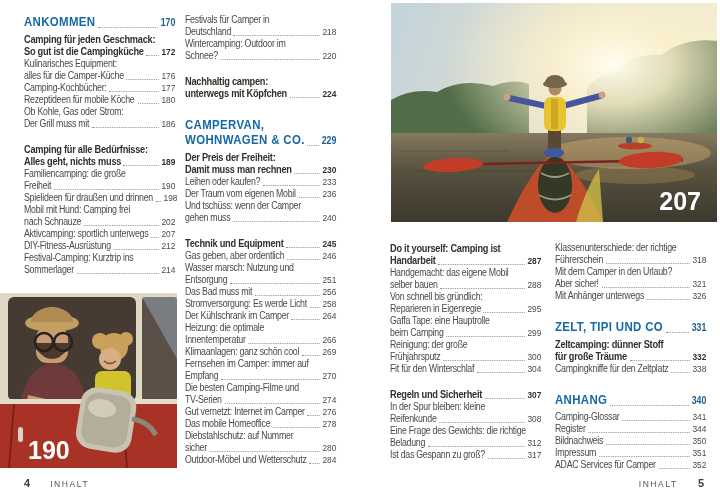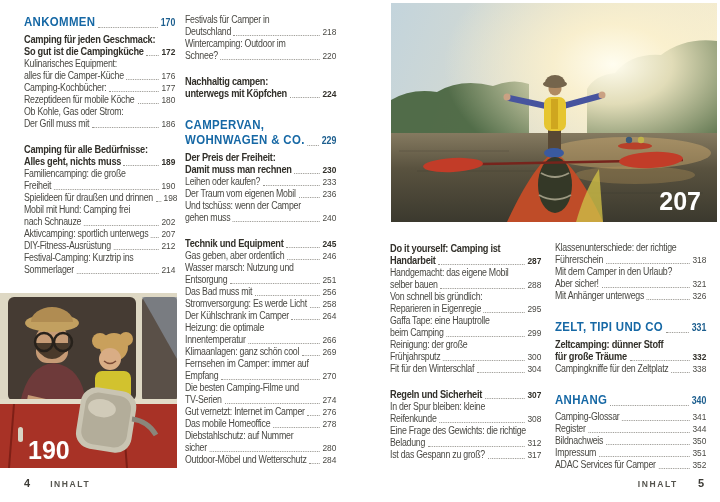--- a/index.html
+++ b/index.html
@@ -38,21 +38,21 @@
     position:absolute;color:#ffffff;font-weight:bold;font-size:25px;
     letter-spacing:0;line-height:1;
   }
   .num-camper{left:28px;bottom:5px;}
   .num-kayak{right:16px;bottom:8px;}
   
   .footer{position:absolute;top:477px;display:flex;align-items:baseline;color:#3c3b36;}
   .footer-left{left:24px;}
   .footer-right{right:16px;}
   .folio{font-weight:bold;font-size:11px;}
-  .runhead{font-size:8.5px;letter-spacing:1.6px;color:#55544e;font-weight:bold;}
+  .runhead{font-size:8.5px;letter-spacing:1.6px;color:#55544e;}
   .footer-left .runhead{margin-left:20px;}
   .footer-right .runhead{margin-right:20px;}
 </style>
 </head>
 <body>
 
 <div class="spread">
 
   <div class="col col-0">
       <div class="blk h">

